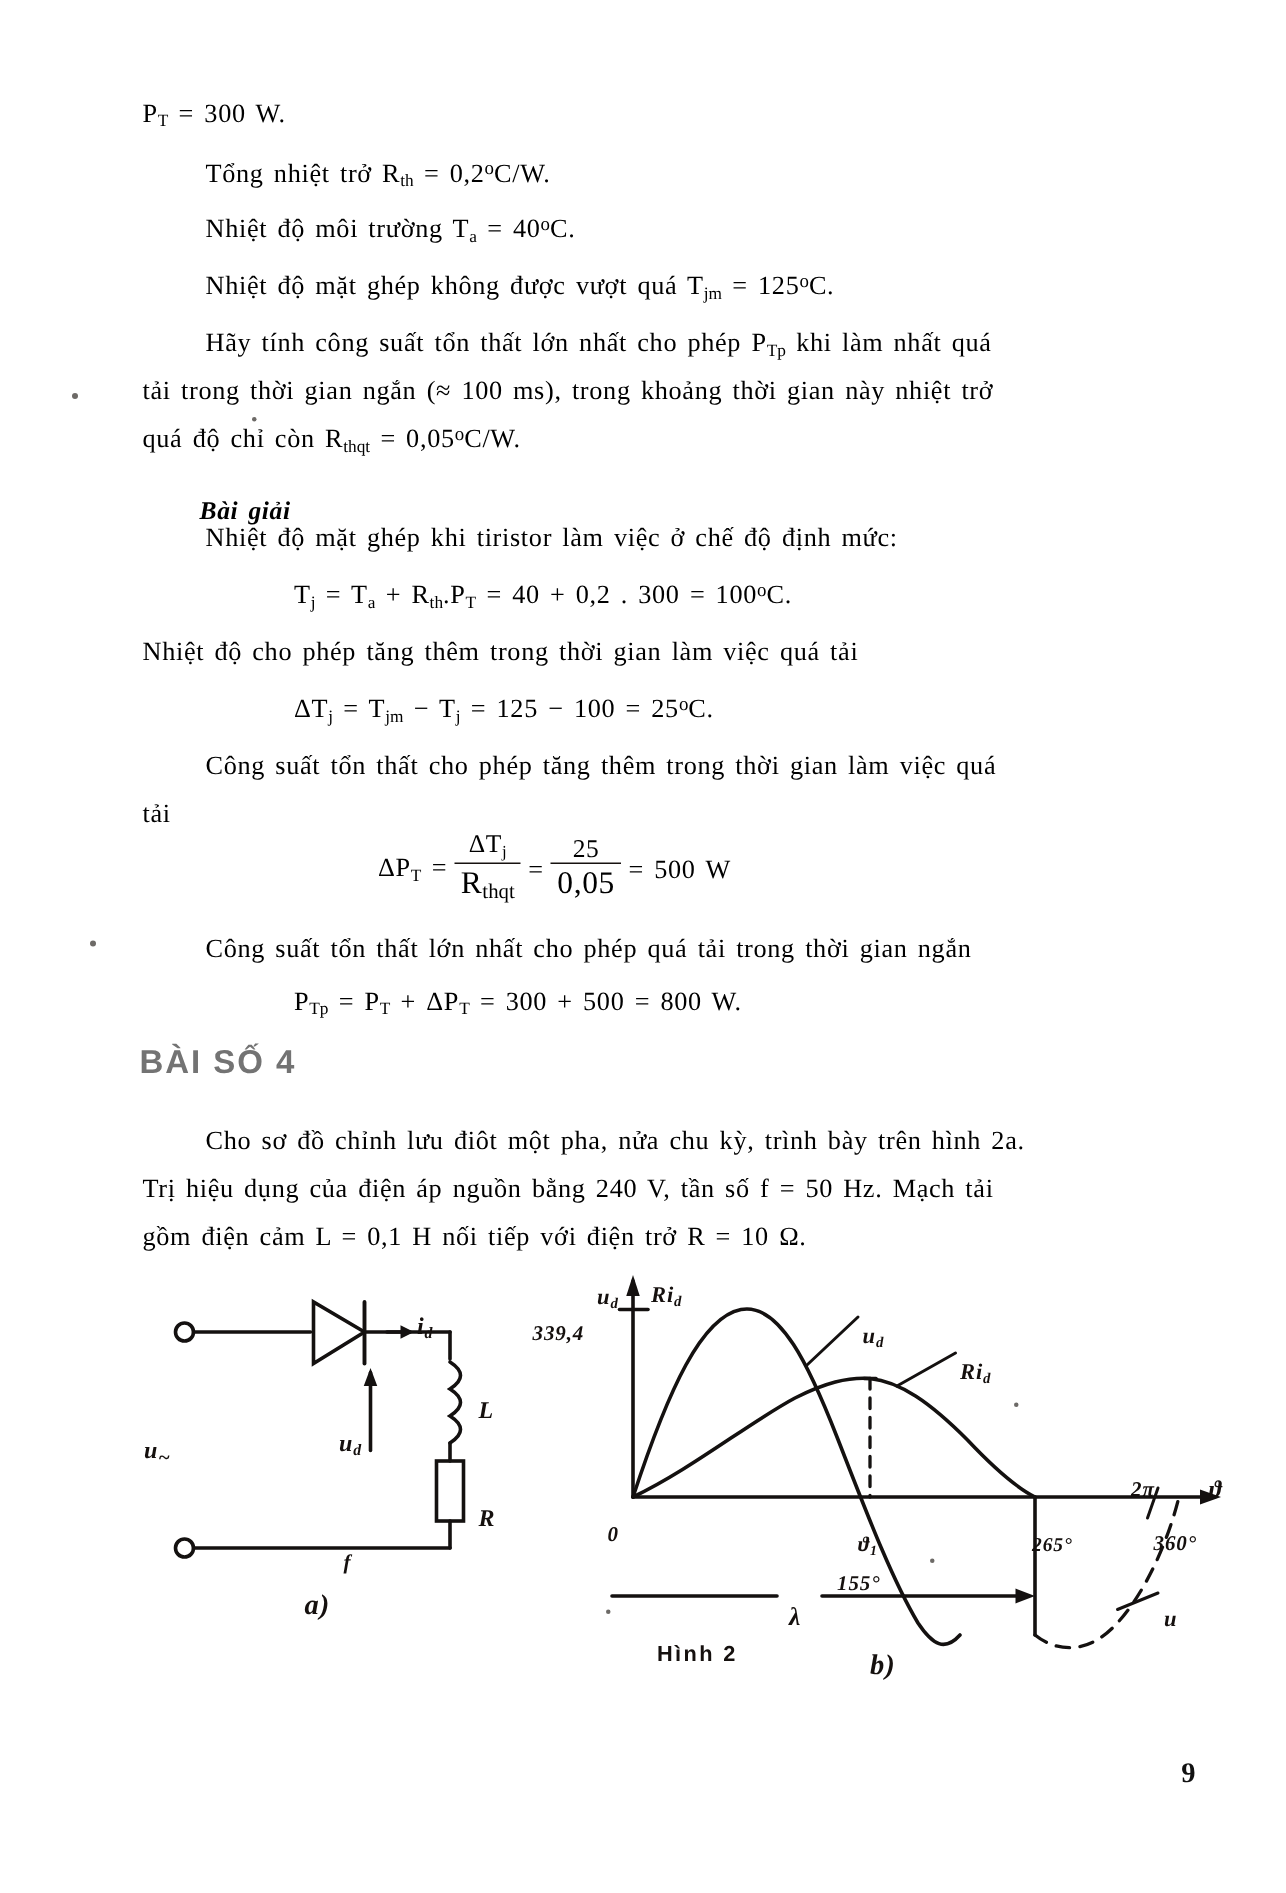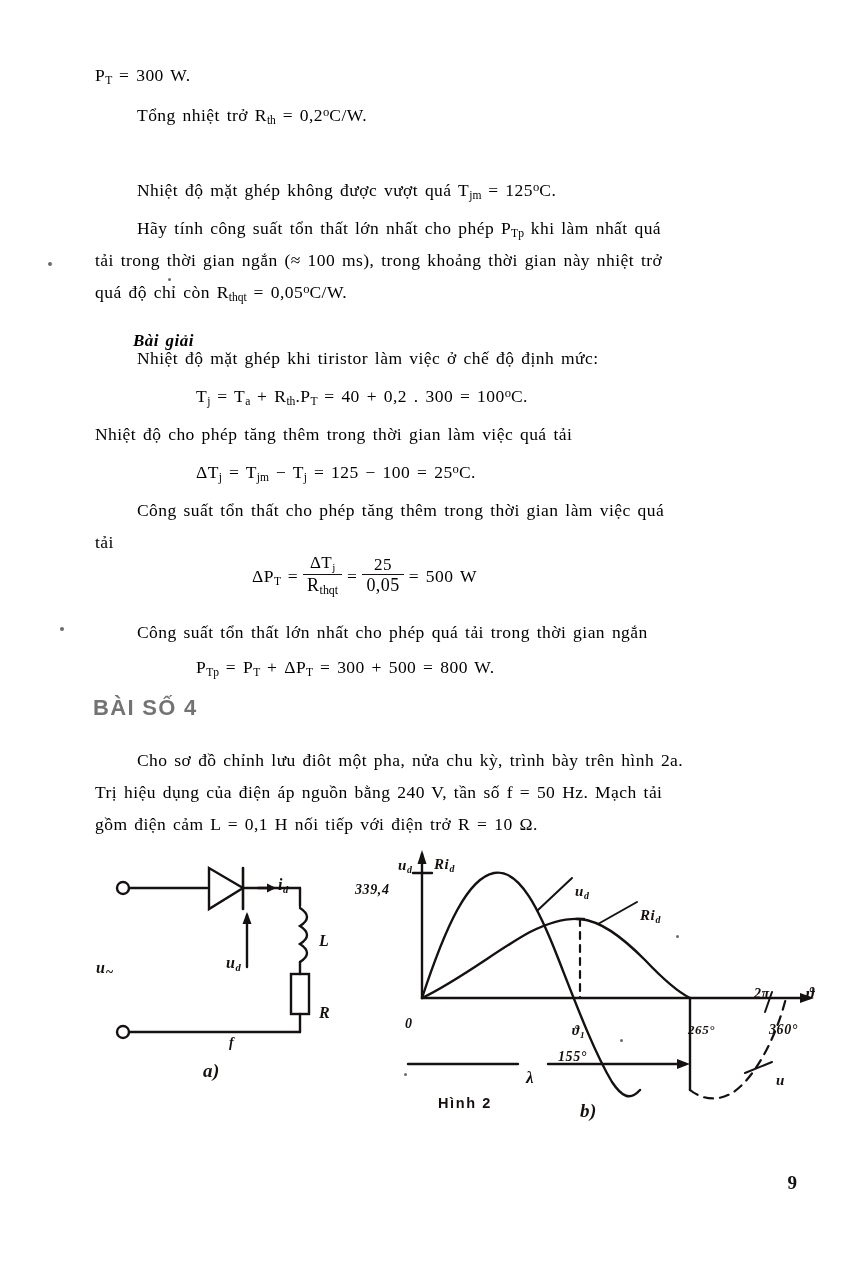--- a/index.html
+++ b/index.html
@@ -52,21 +52,21 @@
   
   .frac{
     display:inline-block;
     vertical-align:middle;
     text-align:center;
     margin:0 5px;
     position:relative;
     top:-1px;
   }
   .frac .num{display:block;padding:0 4px;font-size:17px;line-height:1.05;}
-  .frac .den{display:block;padding:0 4px;border-top:1.6px solid #16110f;font-size:18px;line-height:1.15;}
+  .frac .den{display:block;padding:0 4px;border-top:1.6px solid #16110f;font-size:21px;line-height:1.15;}
 
   
   .pagenum{
     position:absolute;right:60px;bottom:68px;
     font-family:"Liberation Serif",serif;
     font-weight:bold;font-size:19px;color:#111;
   }
 
   
   .fig{position:absolute;}
@@ -87,20 +87,23 @@
   <div class="speck" style="left:168px;top:278px;width:3px;height:3px;"></div>
 
   <div class="body-line" style="top:65px;left:95px;">
     <span>P</span><sub>T</sub><span>  =  300  W.</span>
   </div>
 
   <div class="body-line" style="top:105px;left:137px;">
     <span>Tổng nhiệt trở R</span><sub>th</sub><span>  =  0,2</span><sup class="deg">o</sup><span>C/W.</span>
   </div>
 
+  <div class="body-line" style="top:142px;left:137px;">
+    <span>Nhiệt độ môi trường T</span><sub>a</sub><span>  =  40</span><sup class="deg">o</sup><span>C.</span>
+  </div>
 
   <div class="body-line" style="top:180px;left:137px;">
     <span>Nhiệt độ mặt ghép không được vượt quá T</span><sub>jm</sub><span>  =  125</span><sup class="deg">o</sup><span>C.</span>
   </div>
 
   <div class="body-line" style="top:218px;left:137px;">
     <span>Hãy tính công suất tổn thất lớn nhất cho phép P</span><sub>Tp</sub><span> khi làm nhất quá</span>
   </div>
   <div class="body-line" style="top:250px;left:95px;">
     <span>tải trong thời gian ngắn (≈ 100 ms), trong khoảng thời gian này nhiệt trở</span>

